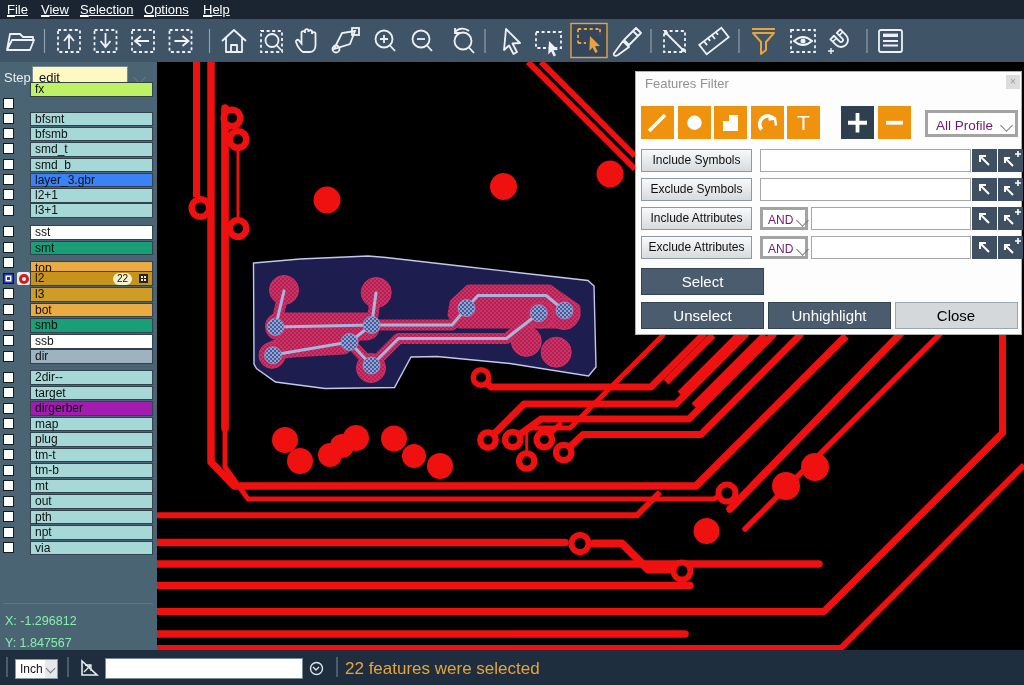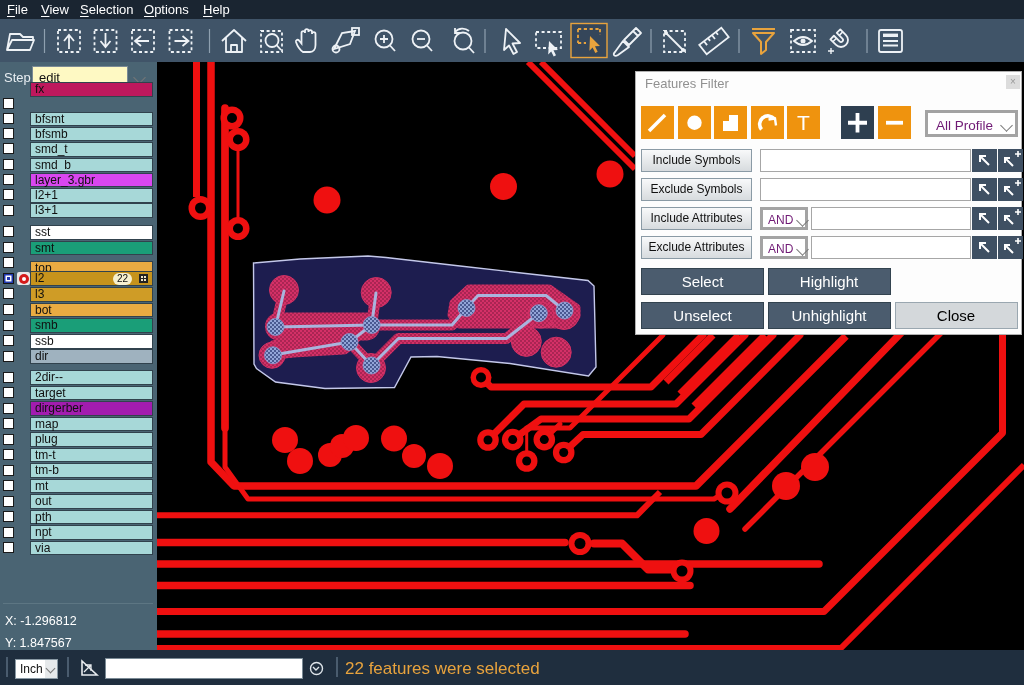--- a/index.html
+++ b/index.html
@@ -1,30 +1,30 @@
 <!DOCTYPE html>
 <html><head>
 <meta charset="utf-8">
 <style>
 html,body{margin:0;padding:0;width:1024px;height:685px;overflow:hidden;background:#000;
 font-family:"Liberation Sans",sans-serif;}
 #app{position:absolute;left:0;top:0;width:1024px;height:685px;}
 .abs{position:absolute;}
 
 #menubar{left:0;top:0;width:1024px;height:19px;background:#1a2531;color:#fff;font-size:13px;}
-#menubar span{position:absolute;top:2px;}
+#menubar span{position:absolute;top:2px;text-decoration:underline;}
 #menubar u{text-decoration:underline;text-underline-offset:2px;}
 
 #toolbar{left:0;top:19px;width:1024px;height:43px;background:#405468;}
 
 #panel{left:0;top:62px;width:157px;height:588px;background:#4a6473;}
 .row{position:absolute;left:30px;width:122.5px;height:14.6px;font-size:12px;color:#101010;
 line-height:13px;padding-left:4px;box-sizing:border-box;border:1px solid #31424d;}
 .cb{position:absolute;left:2.5px;width:9px;height:9px;background:#fff;border:1.7px solid #1a1a1a;}
-#coords{left:5px;top:548px;width:150px;color:#ffffff;font-size:12.5px;line-height:22px;}
+#coords{left:5px;top:548px;width:150px;color:#86efac;font-size:12.5px;line-height:22px;}
 
 #statusbar{left:0;top:650px;width:1024px;height:35px;background:#1f2e3e;}
 
 #dialog{left:635px;top:70.5px;width:386.5px;height:264.5px;background:#fdfdfd;border:1px solid #b0b0b0;box-sizing:border-box;}
 .dlbl{position:absolute;left:5px;width:111px;height:23px;background:linear-gradient(#f8f9fa,#d7dbde);
 border:1px solid #8a9aa5;box-sizing:border-box;font-size:12px;color:#111;text-align:center;line-height:21px;}
 .dinp{position:absolute;background:#fff;border:1px solid #a6a6a6;box-sizing:border-box;height:23px;}
 .dico{position:absolute;width:24.5px;height:23px;background:#3f5063;}
 .obtn{position:absolute;top:34px;width:33px;height:33.5px;background:#ef930e;}
 .abtn{position:absolute;width:123px;height:27.5px;font-size:15px;text-align:center;box-sizing:border-box;}
@@ -229,31 +229,31 @@
 <circle cx="564.5" cy="310.5" r="8.5" fill="url(#bh)" stroke="#8d9cd0" stroke-width="0.8"></circle>
 </svg>
   </div>
   <div id="panel" class="abs">
     <div class="abs" style="left:4px;top:8px;color:#e8eef2;font-size:13px">Step</div>
     <div class="abs" style="left:32px;top:3.5px;width:96px;height:25px;background:#fef9c3;border:1px solid #7a8a95;box-sizing:border-box">
       <span style="position:absolute;left:6px;top:3px;font-size:13px;color:#111">edit</span>
       <span class="chev" style="left:102px;top:6px"></span>
     </div>
     <div class="cb" style="top:35.5px"></div>
-    <div class="row" style="top:20px;background:#be185d">fx</div>
+    <div class="row" style="top:20px;background:#bef264">fx</div>
     <div class="cb" style="top:50.8px"></div>
     <div class="row" style="top:49.6px;background:#a7d8d8">bfsmt</div>
     <div class="cb" style="top:66.1px"></div>
     <div class="row" style="top:64.9px;background:#a7d8d8">bfsmb</div>
     <div class="cb" style="top:81.4px"></div>
     <div class="row" style="top:80.2px;background:#a7d8d8">smd_t</div>
     <div class="cb" style="top:96.7px"></div>
     <div class="row" style="top:95.5px;background:#a7d8d8">smd_b</div>
     <div class="cb" style="top:112.0px"></div>
-    <div class="row" style="top:110.8px;background:#d946ef">layer_3.gbr</div>
+    <div class="row" style="top:110.8px;background:#3b82f6">layer_3.gbr</div>
     <div class="cb" style="top:127.3px"></div>
     <div class="row" style="top:126.1px;background:#a7d8d8">l2+1</div>
     <div class="cb" style="top:142.6px"></div>
     <div class="row" style="top:141.4px;background:#a7d8d8">l3+1</div>
     <div class="cb" style="top:164.3px"></div>
     <div class="row" style="top:163.1px;background:#ffffff">sst</div>
     <div class="cb" style="top:180.0px"></div>
     <div class="row" style="top:178.8px;background:#1a9e78">smt</div>
     <div class="cb" style="top:195.4px"></div>
     <div class="row" style="top:199px;background:#e9ab42">top</div>
@@ -366,21 +366,20 @@
       </div>
     <div class="dinp" style="left:175px;top:164px;width:160px"></div>
     <div class="dico" style="left:336px;top:164px"><svg width="24.5" height="23" viewBox="0 0 24.5 23">
           <path d="M17,16 L8,7 M8,13 V7 H14" stroke="#fff" stroke-width="2" fill="none"></path>
         </svg></div>
     <div class="dico" style="left:362px;top:164px"><svg width="24.5" height="23" viewBox="0 0 24.5 23">
           <path d="M15,17 L7,9 M7,14 V9 H12" stroke="#fff" stroke-width="2" fill="none"></path>
           <path d="M17,5 h6 m-3,-3 v6" stroke="#fff" stroke-width="1.6" fill="none"></path>
         </svg></div>
     <div class="abtn dark" style="left:5px;top:196px">Select</div>
-    <div class="abtn dark" style="left:131.5px;top:196px">Highlight</div>
     <div class="abtn dark" style="left:5px;top:230px">Unselect</div>
     <div class="abtn dark" style="left:131.5px;top:230px">Unhighlight</div>
     <div class="abtn lite" style="left:258.5px;top:230px">Close</div>
   </div>
   <div id="statusbar" class="abs">
       <div class="abs" style="left:6px;top:7px;width:1.5px;height:20px;background:#4a5c6e"></div>
     <div class="abs" style="left:15px;top:9px;width:43px;height:19.5px;background:#fff;border:1px solid #8a9aa5;box-sizing:border-box">
         <span style="position:absolute;left:4px;top:2px;font-size:12px;color:#111">Inch</span>
         <span style="position:absolute;right:0;top:0;width:12px;height:17.5px;background:#e6e9eb"></span>
         <span class="chev" style="left:31px;top:5px;width:6px;height:6px"></span>

